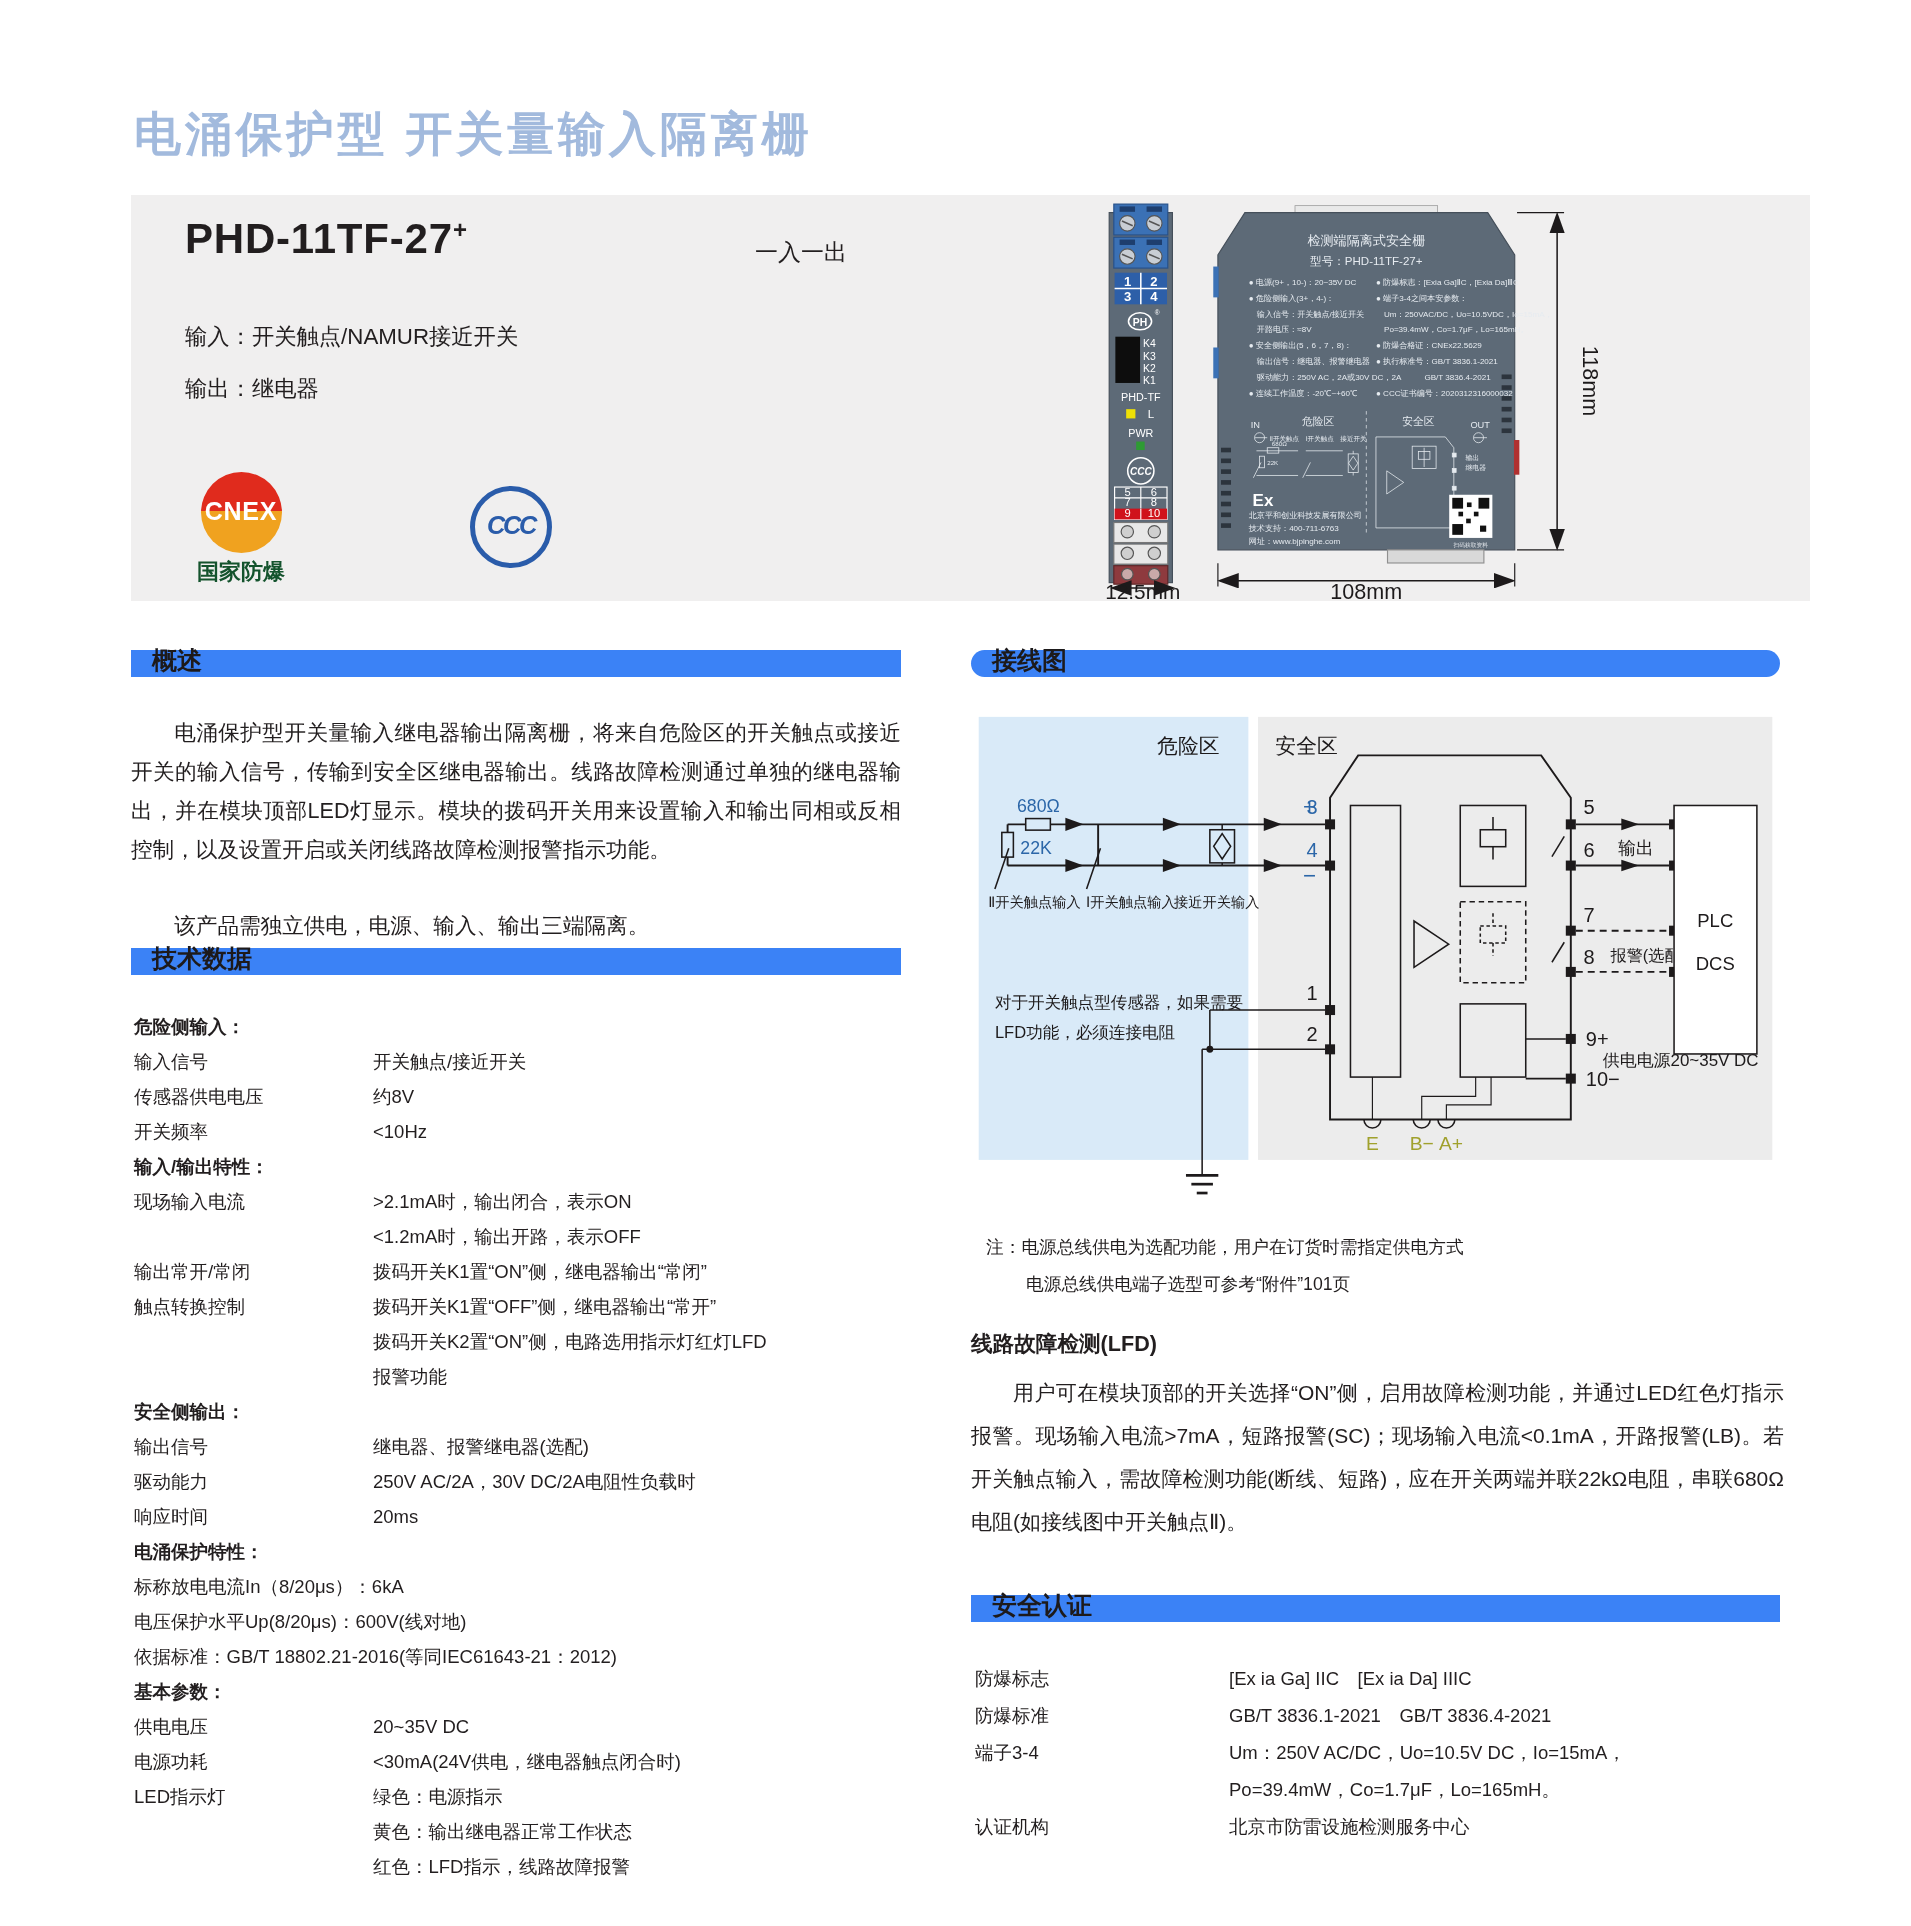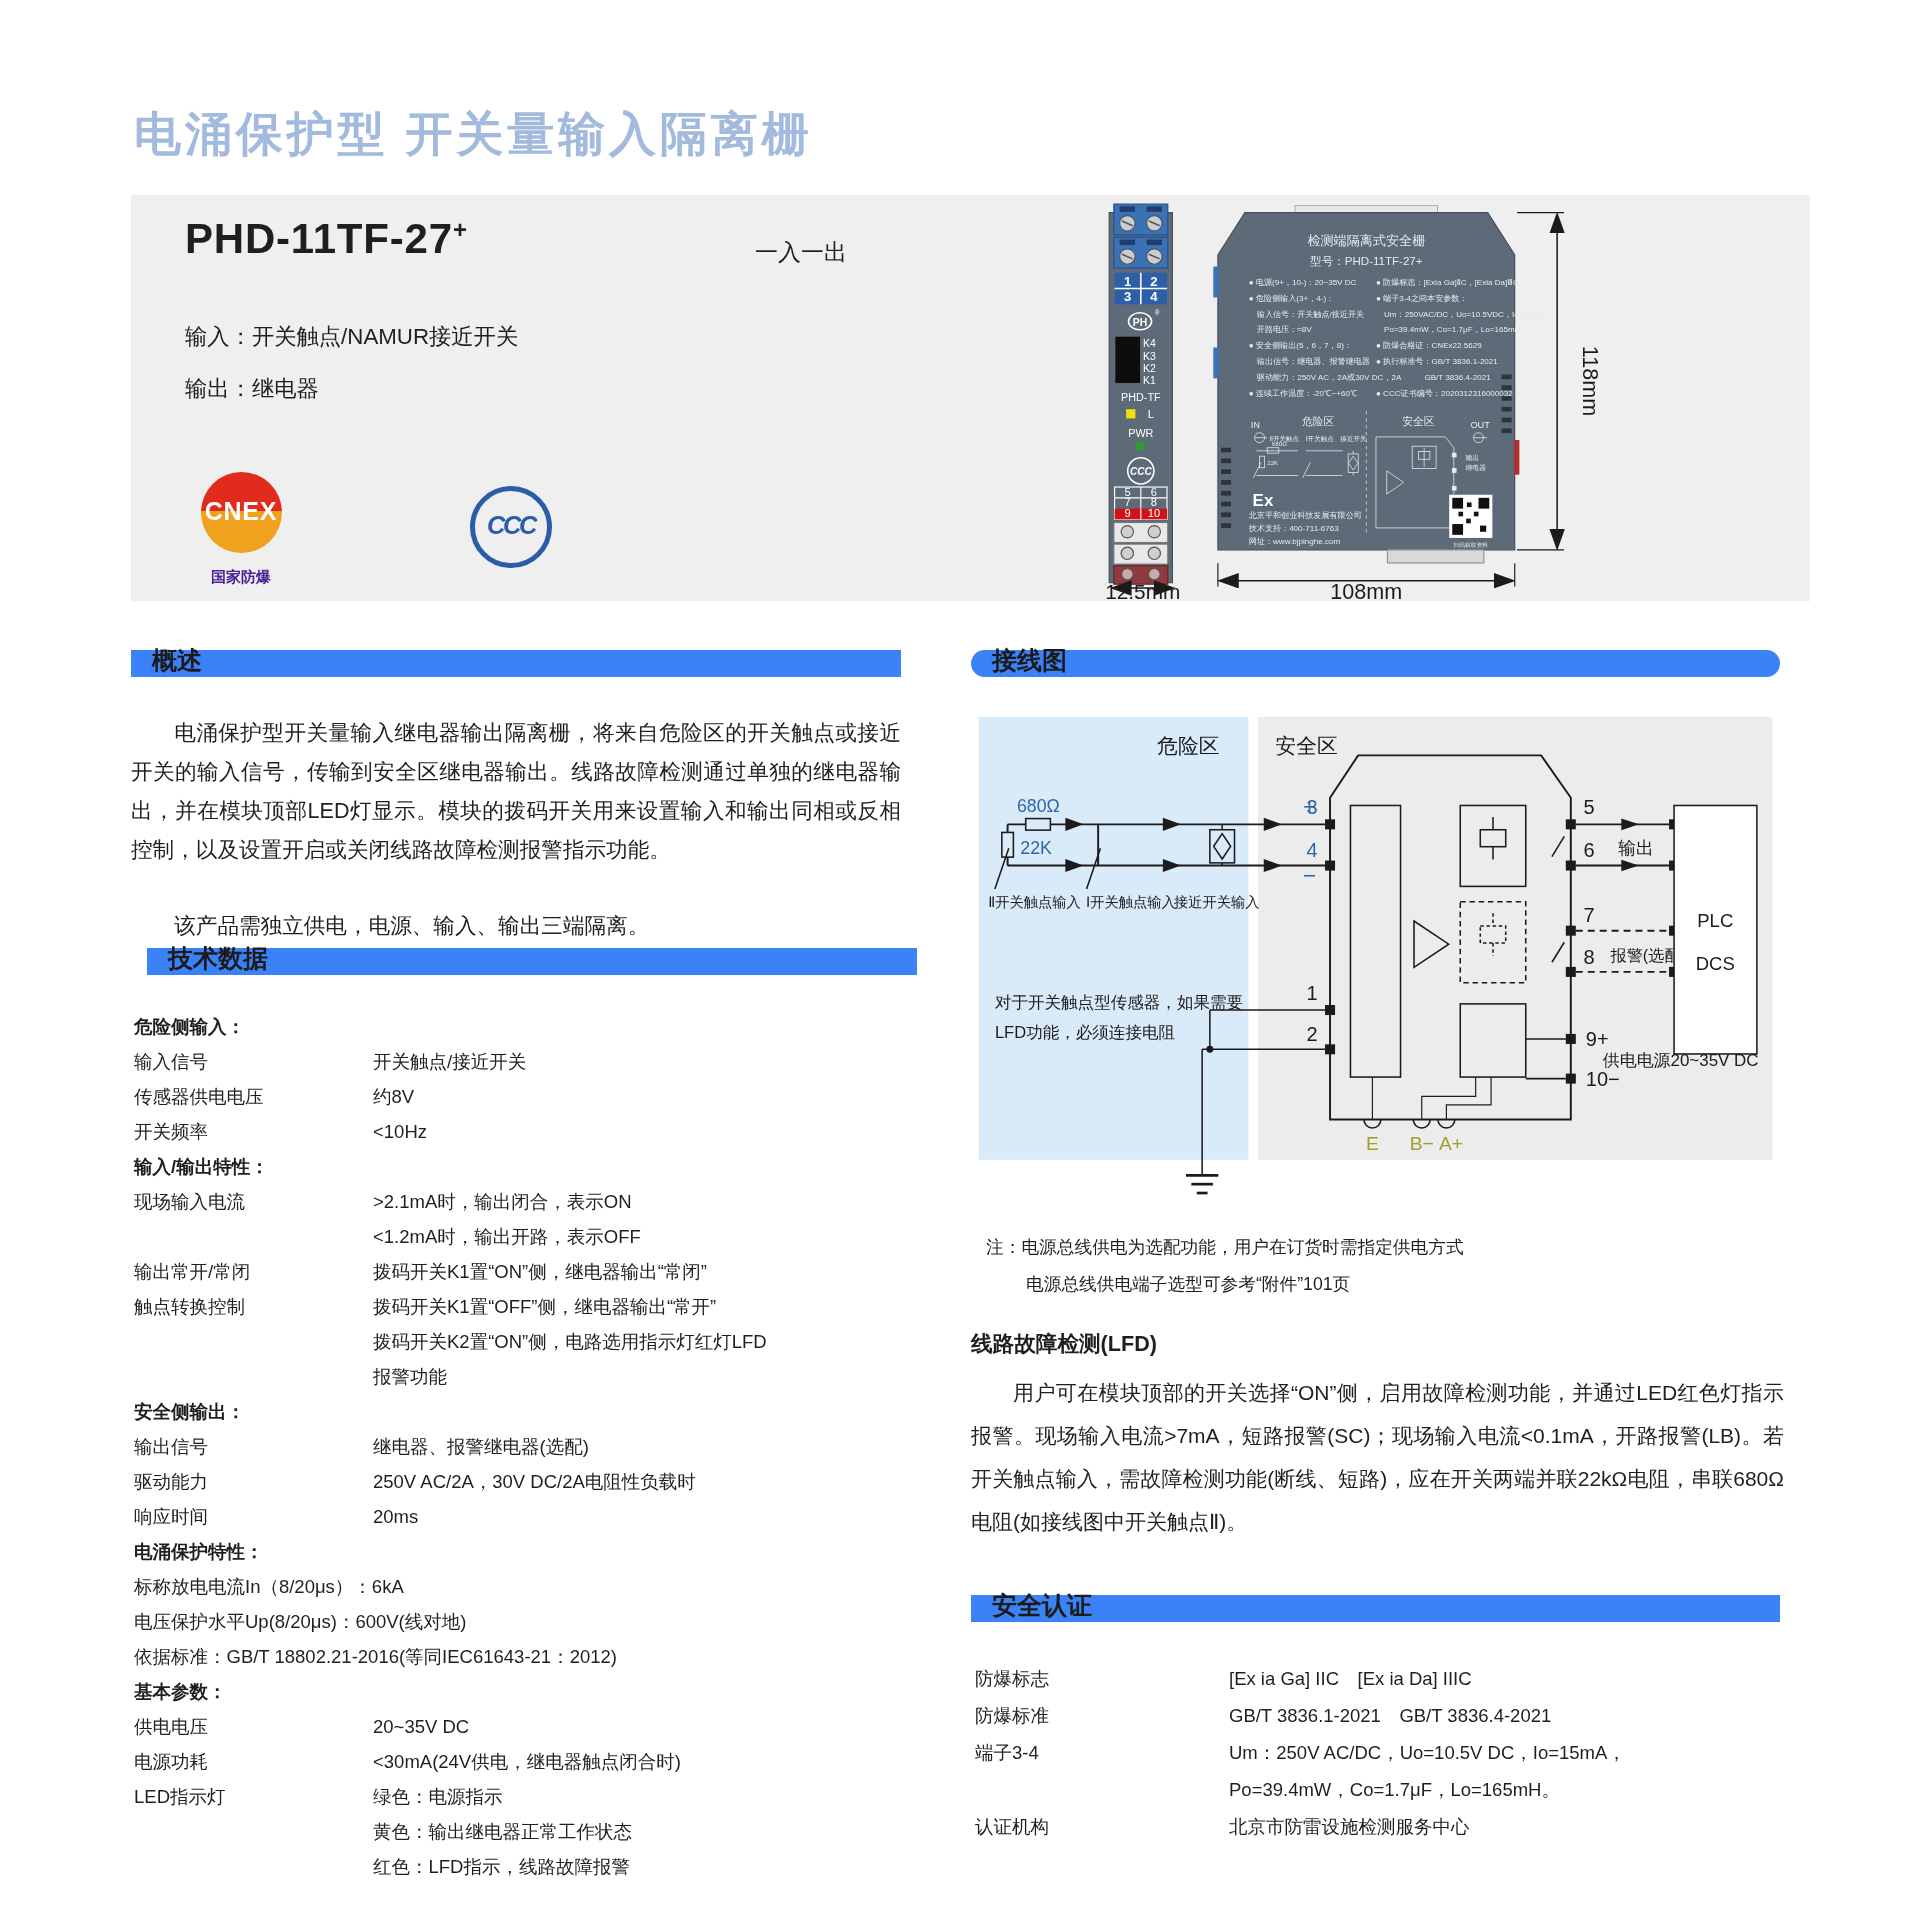--- a/index.html
+++ b/index.html
@@ -12,21 +12,21 @@
   .product-box{position:absolute;left:131px;top:195px;width:1649px;height:406px;background:#f0efef;padding-left:30px;}
   .model{position:absolute;left:54px;top:20px;font-size:42px;font-weight:bold;letter-spacing:0.8px;}
   .model sup{font-size:24px;vertical-align:14.6px;}
   .io-badge{position:absolute;left:624px;top:42px;font-size:23px;}
   .p-line1{position:absolute;left:54px;top:127px;font-size:22.3px;}
   .p-line2{position:absolute;left:54px;top:179px;font-size:22.3px;}
 
   .cnex{position:absolute;left:62px;top:277px;width:96px;text-align:center;}
   .cnex-circle{width:81px;height:81px;margin:0 auto;border-radius:50%;background:linear-gradient(#e02b1d 0 48%,#f0a21f 48% 100%);position:relative;}
   .cnex-circle span{position:absolute;left:0;right:0;top:25px;color:#fff;font-weight:bold;font-size:25px;letter-spacing:0.8px;}
-  .cnex-caption{margin-top:15px;font-size:15px;font-weight:bold;color:#4c1d95;}
+  .cnex-caption{margin-top:4px;font-size:22px;font-weight:bold;color:#14532d;}
   .ccc-mark{position:absolute;left:339px;top:291px;width:82px;height:82px;border:5.4px solid #2a5caa;border-radius:50%;box-sizing:border-box;text-align:center;}
   .ccc-mark span{display:inline-block;margin-top:20px;font-size:25.4px;font-weight:bold;color:#2a5caa;letter-spacing:-2.3px;font-style:italic;}
 
   .product-art{position:absolute;left:925px;top:5.8px;}
 
   
   .sec-bar{position:absolute;height:27px;background:#3b82f6;display:flex;align-items:flex-end;}
   .sec-bar span{font-size:25px;font-weight:bold;color:#1d1a1b;padding-left:21px;}
 
   
@@ -274,21 +274,21 @@
       </g>
     </svg>
   </div>
 
   <div class="sec-bar" style="left:131px;top:650px;width:770px;">
     <span>概述</span>
   </div>
   <div class="overview-p indent" style="top:713px;">电涌保护型开关量输入继电器输出隔离栅，将来自危险区的开关触点或接近开关的输入信号，传输到安全区继电器输出。线路故障检测通过单独的继电器输出，并在模块顶部LED灯显示。模块的拨码开关用来设置输入和输出同相或反相控制，以及设置开启或关闭线路故障检测报警指示功能。</div>
   <div class="overview-p indent" style="top:906px;">该产品需独立供电，电源、输入、输出三端隔离。</div>
 
-  <div class="sec-bar" style="left:131px;top:948px;width:770px;margin-left:16px;">
+  <div class="sec-bar" style="left:131px;top:948px;width:770px;">
     <span>技术数据</span>
   </div>
   <div class="spec-list">
       <div class="spec-group">危险侧输入：</div>
       <div class="spec-row">
         <div class="lbl">输入信号</div>
         <div class="val">
           <div>开关触点/接近开关</div>
         </div>
       </div>

